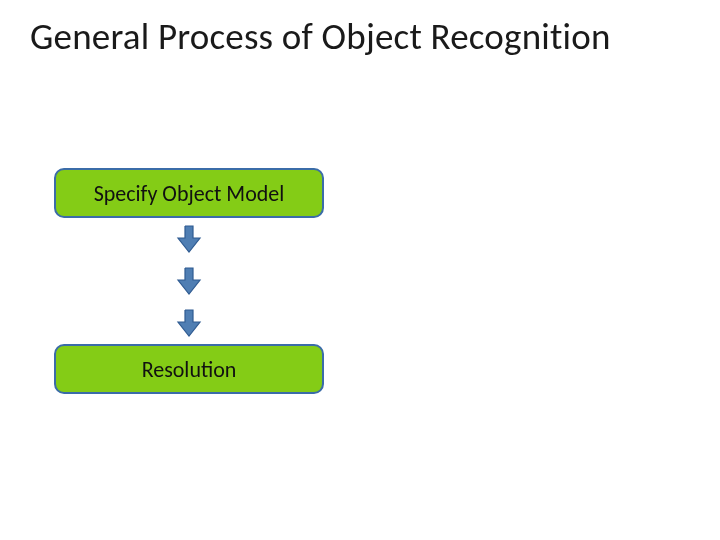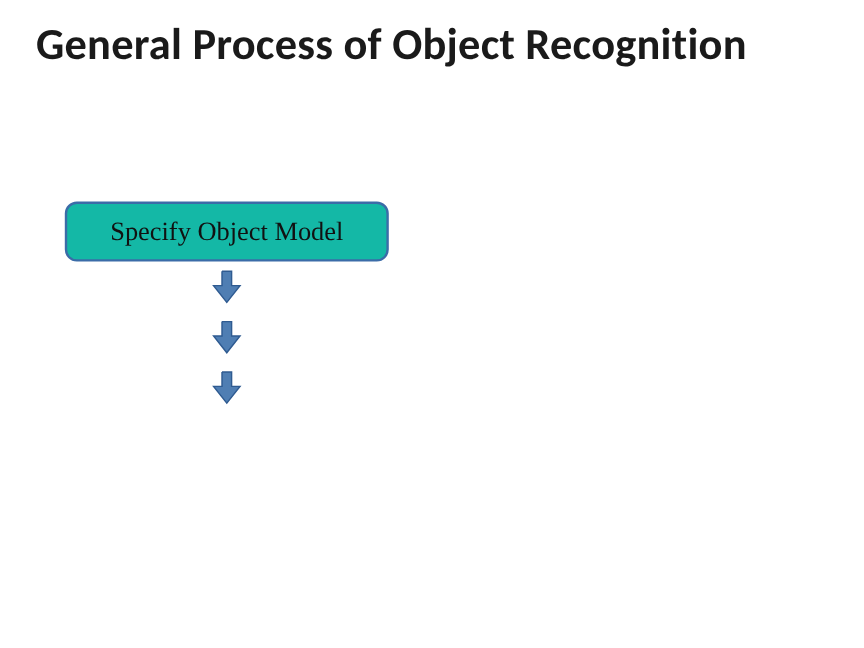--- a/index.html
+++ b/index.html
@@ -17,43 +17,42 @@
     width: 720px;
     height: 540px;
     box-sizing: border-box;
   }
   .title {
     position: absolute;
     top: 14px;
     left: 30px;
     right: 30px;
     font-size: 37px;
-    font-weight: 700;
+    font-weight: 400;
     letter-spacing: 0.2px;
   }
   .flow {
     position: absolute;
     left: 54px;
     top: 168px;
     width: 270px;
   }
   .step {
     width: 270px;
     height: 50px;
     box-sizing: border-box;
     border: 2px solid #3b6ca8;
     border-radius: 10px;
-    background: #14b8a6;
+    background: #84cc16;
     display: flex;
     align-items: center;
     justify-content: center;
     font-size: 22px;
     color: #111;
     position: relative;
-    font-family: Liberation Serif, serif;
   }
   .arrow-wrap {
     width: 270px;
     height: 42px;
     display: flex;
     align-items: center;
     justify-content: center;
   }
   .arrow {
     display: block;
@@ -90,15 +89,18 @@
     </div>
 
 
     <div class="arrow-wrap">
       <svg class="arrow" width="30" height="30" viewBox="0 0 30 30">
         <polygon class="shaft" points="11,2 19,2 19,14 26,14 15,28 4,14 11,14"></polygon>
         <polyline class="edge" points="11,2 19,2 19,14 26,14 15,28 4,14 11,14 11,2"></polyline>
       </svg>
     </div>
 
+    <div class="step">
+      <span>Resolution</span>
+    </div>
 
   </div>
 </div>
 
 </body></html>

